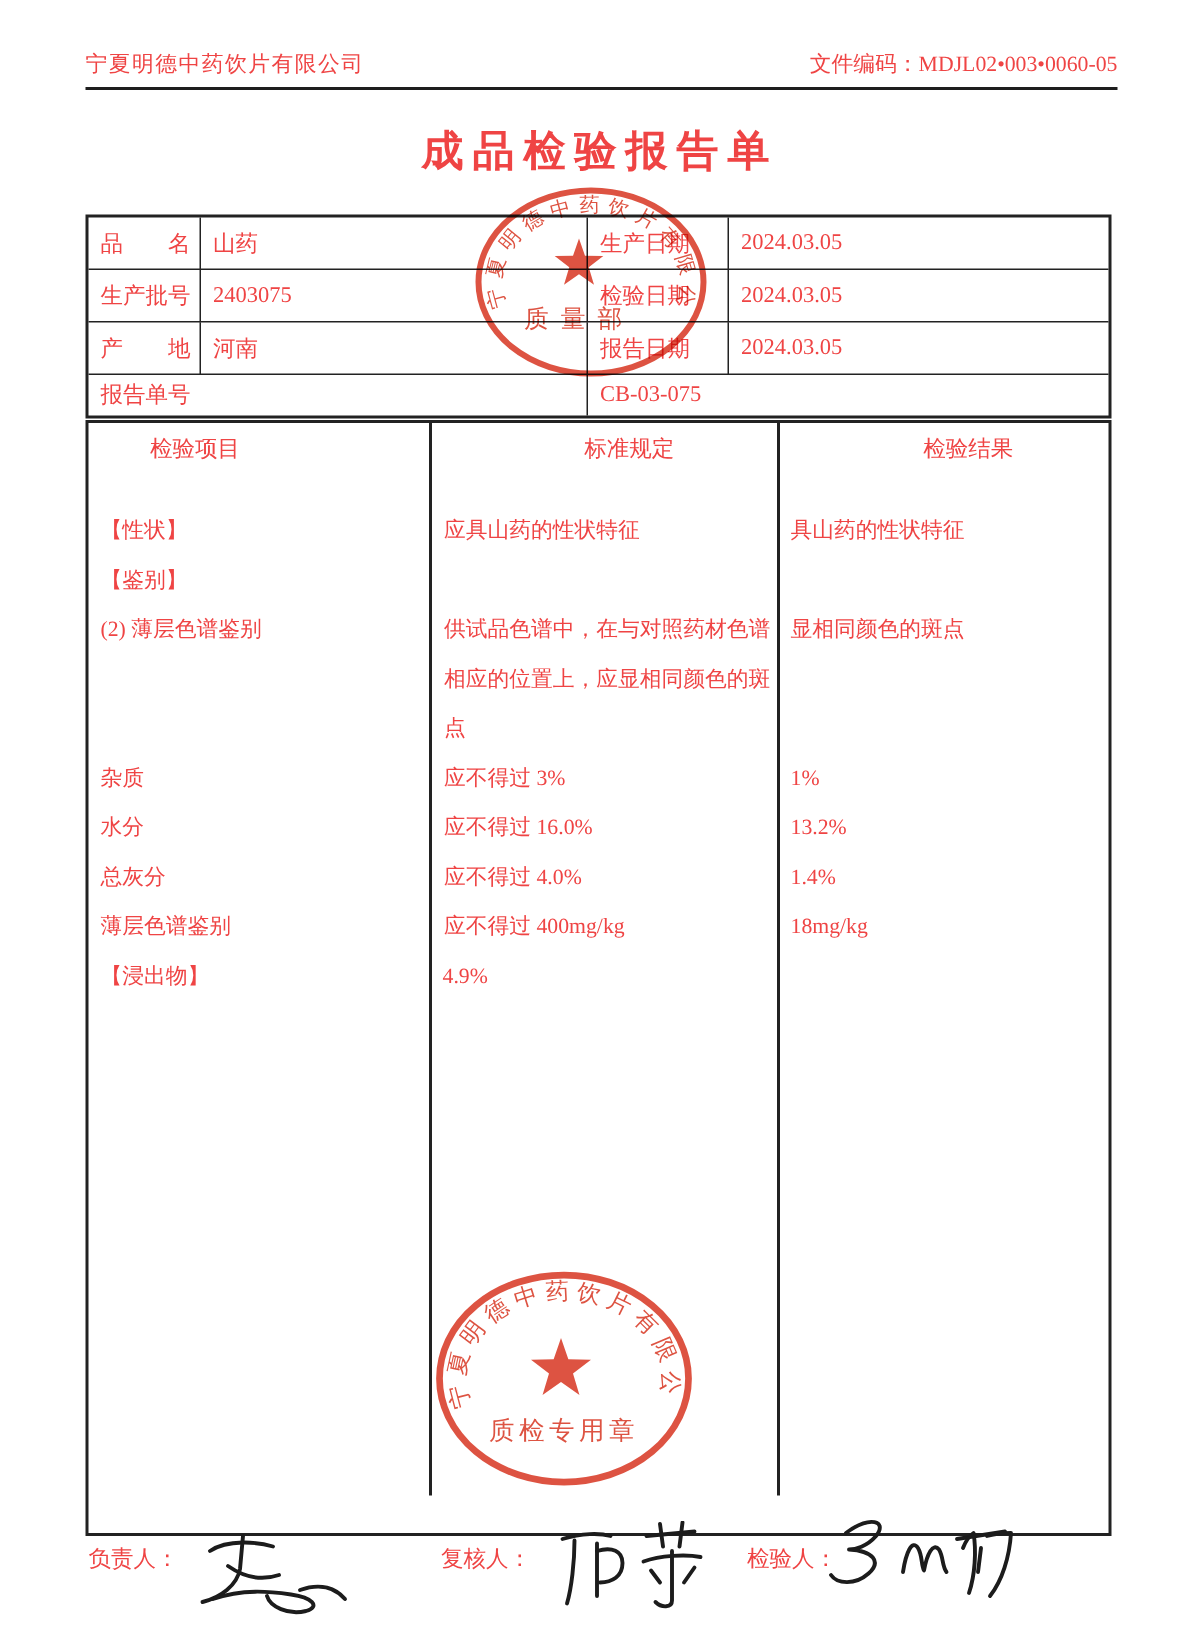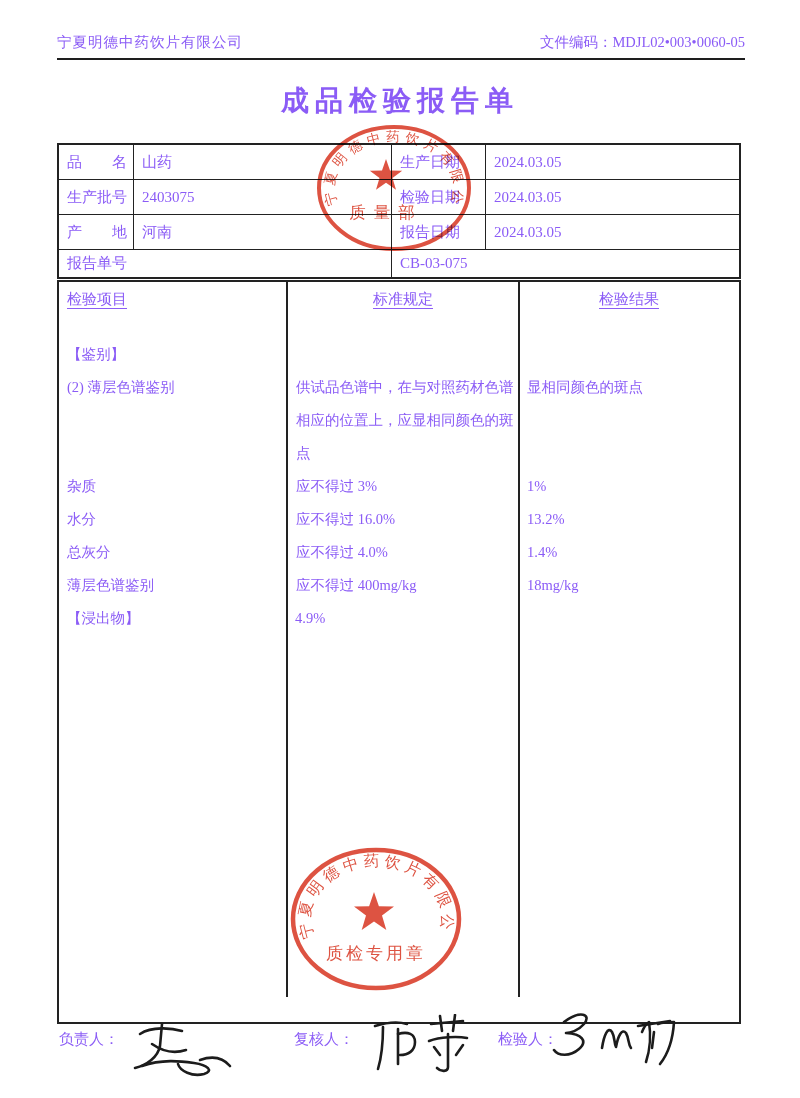--- a/index.html
+++ b/index.html
@@ -1,18 +1,18 @@
 <!DOCTYPE html>
 <html><head>
 <meta charset="utf-8">
 <style>
   html,body { margin:0; padding:0; background:#ffffff; }
   .sheet {
     position:relative; width:800px; height:1098px; background:#ffffff;
-    font-family:"Liberation Serif","DejaVu Serif",serif; color:#8b5cf6; overflow:hidden;
+    font-family:"Liberation Serif","DejaVu Serif",serif; color:#ef4444; overflow:hidden;
   }
   
   .hdr-left  { position:absolute; left:57px;  top:33px; font-size:14.5px; letter-spacing:1px; }
   .hdr-right { position:absolute; right:55px; top:33px; font-size:14.5px; }
   .hdr-rule  { position:absolute; left:57px; top:58px; width:688px; height:2px; background:#1e1e1e; }
   .doc-title { position:absolute; left:0; top:82px; width:100%; text-align:center;
                font-size:28px; font-weight:bold; letter-spacing:6px; }
   
   .info-table { position:absolute; left:57px; top:143px; width:684px;
                 border:2px solid #222; box-sizing:border-box;
@@ -27,21 +27,21 @@
   
   .main-table { position:absolute; left:57px; top:280px; width:684px; height:744px;
                 border:2px solid #222; box-sizing:border-box; font-size:14.5px; }
   .vdiv { position:absolute; top:0; width:1.5px; height:715px; background:#222; }
   .vdiv.v1 { left:227px; }
   .vdiv.v2 { left:459px; }
   .mt-header { position:absolute; top:8px; left:0; width:100%; display:flex; font-size:15px; }
   .mt-header .hc1 { width:228px; padding-left:8px; box-sizing:border-box; }
   .mt-header .hc2 { width:232px; text-align:center; }
   .mt-header .hc3 { flex:1; text-align:center; }
-  .mt-header span { text-decoration:underline; text-underline-offset:4px; }
+  .mt-header span { text-underline-offset:4px;margin-left:33px; }
   .mt-body { position:absolute; top:56px; left:0; width:100%; line-height:33px; }
   .mrow { display:flex; align-items:flex-start; }
   .mrow .c1 { width:228px; padding-left:8px;  box-sizing:border-box; }
   .mrow .c2 { width:232px; padding-left:9px; padding-right:5px; box-sizing:border-box; }
   .mrow .c3 { flex:1; padding-left:8px; box-sizing:border-box; }
   .concl-row { position:absolute; left:0; bottom:0; width:100%; height:28px;
                border-top:1.5px solid #222; box-sizing:border-box;
                display:flex; align-items:center; padding-left:7px; font-size:15px; }
   
   .sig-row { position:absolute; left:57px; top:1030px; width:688px; height:20px; font-size:15px; }
@@ -93,20 +93,25 @@
     <div class="vdiv v1"></div>
     <div class="vdiv v2"></div>
 
     <div class="mt-header">
       <div class="hc1"><span>检验项目</span></div>
       <div class="hc2"><span>标准规定</span></div>
       <div class="hc3"><span>检验结果</span></div>
     </div>
 
     <div class="mt-body">
+      <div class="mrow">
+        <div class="c1">【性状】</div>
+        <div class="c2">应具山药的性状特征</div>
+        <div class="c3">具山药的性状特征</div>
+      </div>
       <div class="mrow">
         <div class="c1">【鉴别】</div>
         <div class="c2"></div>
         <div class="c3"></div>
       </div>
       <div class="mrow">
         <div class="c1">(2) 薄层色谱鉴别</div>
         <div class="c2">供试品色谱中，在与对照药材色谱相应的位置上，应显相同颜色的斑点</div>
         <div class="c3">显相同颜色的斑点</div>
       </div>

